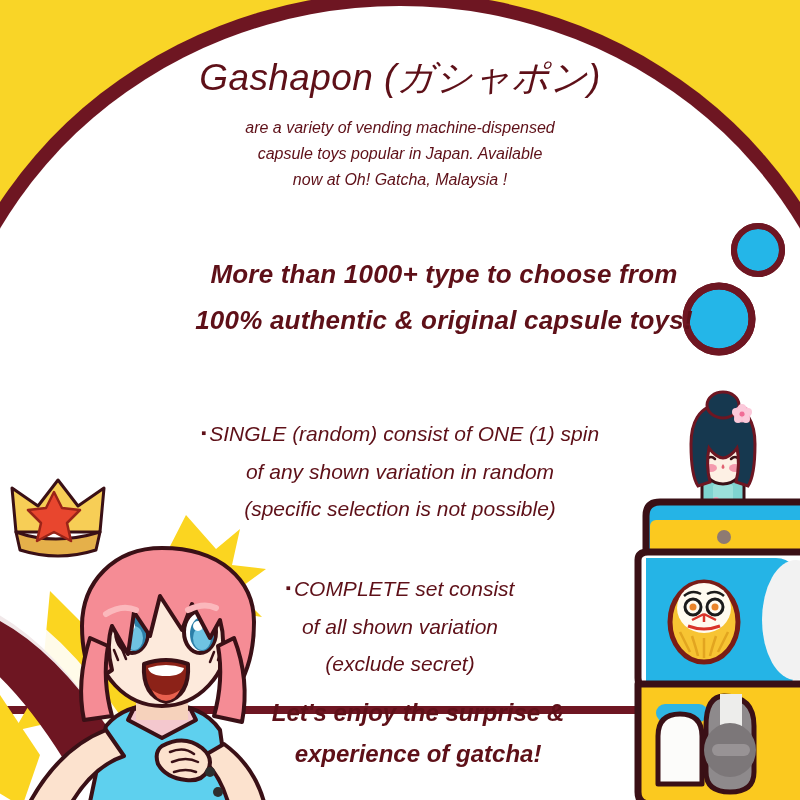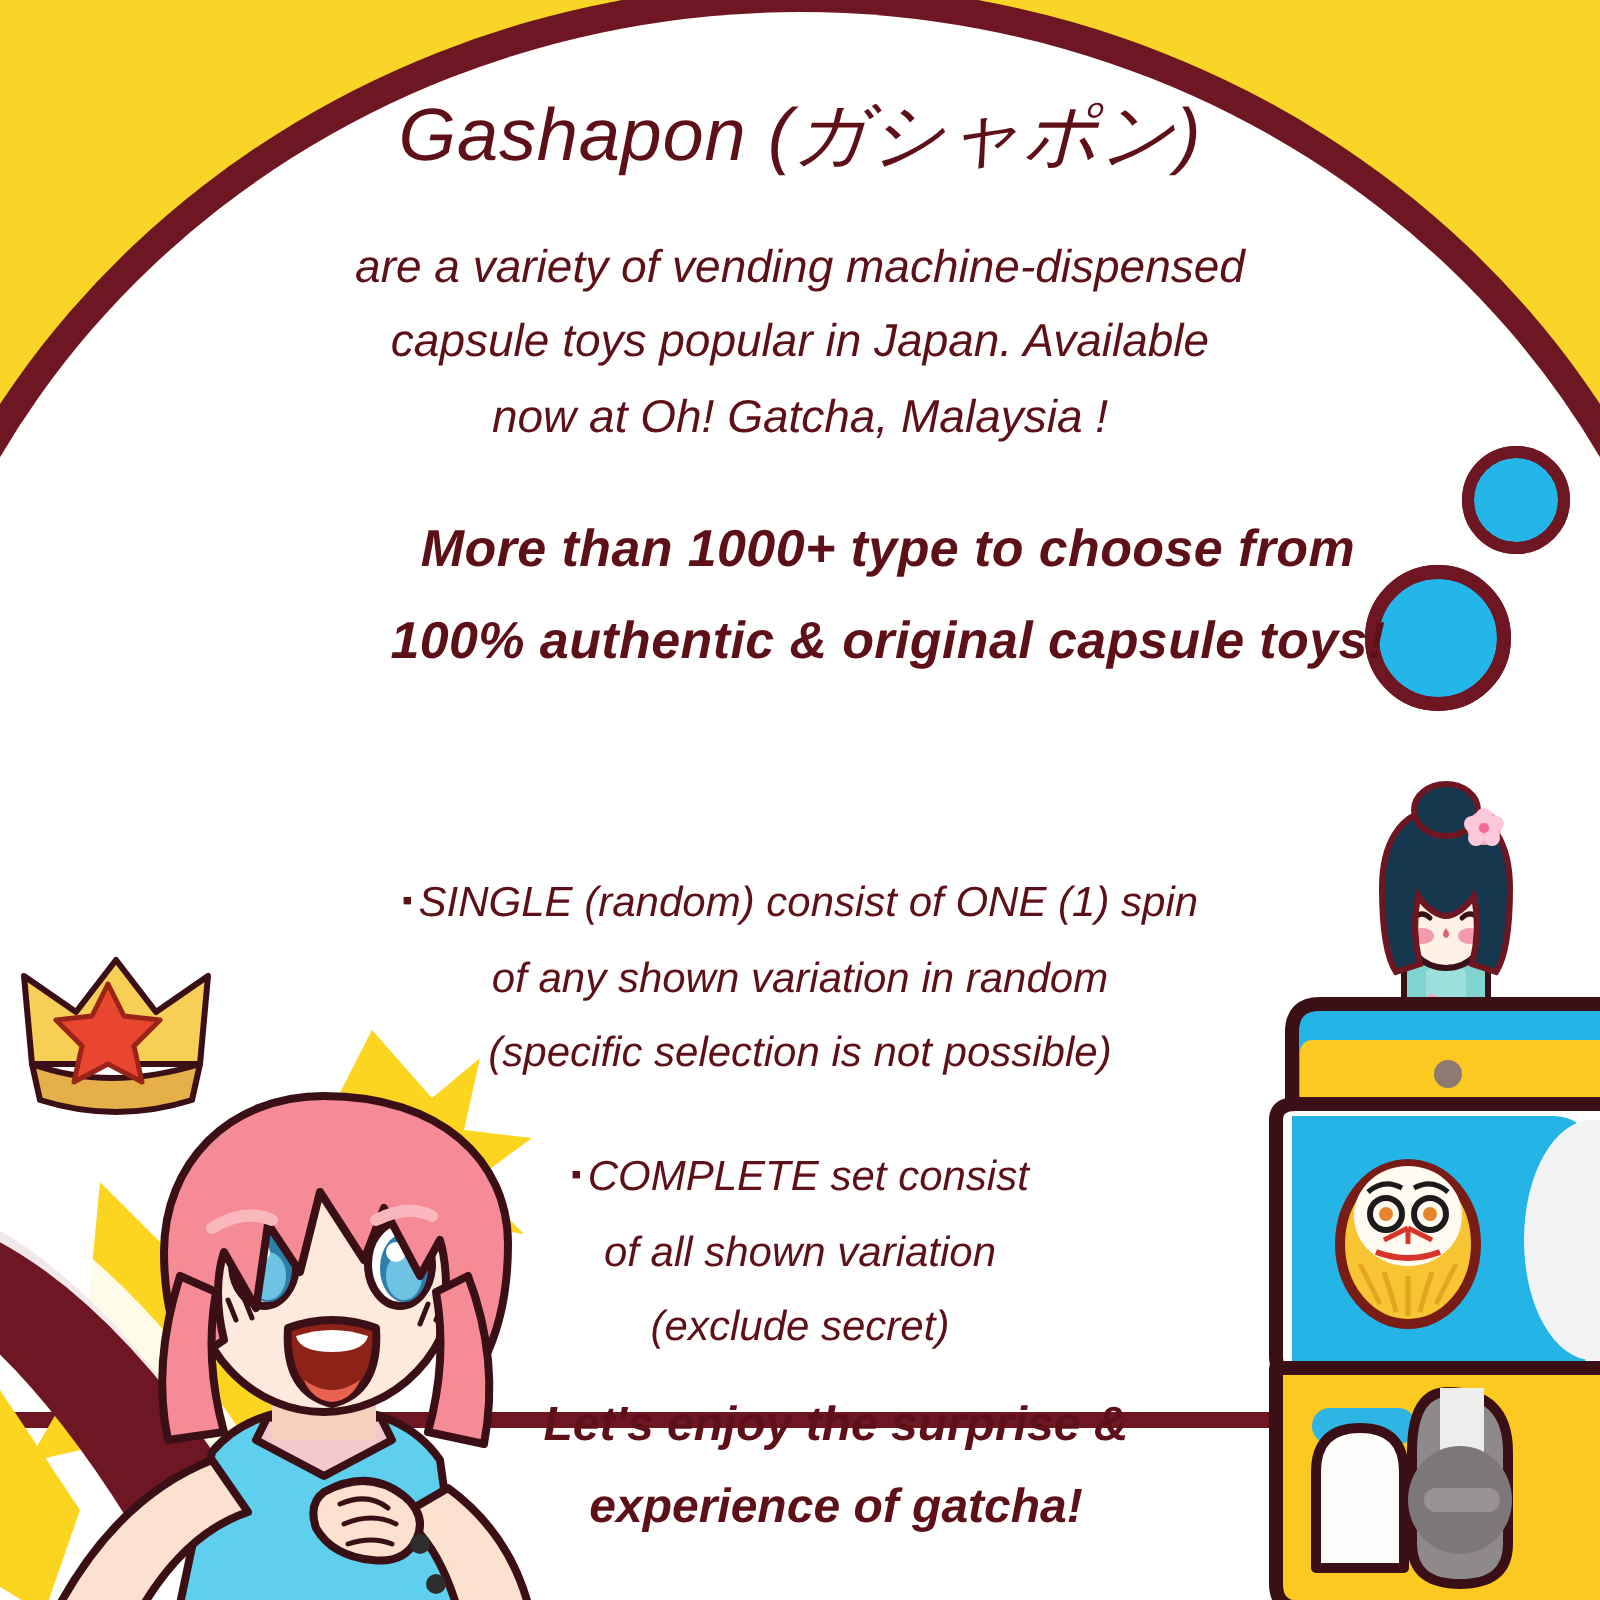--- a/index.html
+++ b/index.html
@@ -59,43 +59,43 @@
   .txt {
     position: absolute;
     width: 100%;
     text-align: center;
     font-style: italic;
     color: #5E1018;
     line-height: 1.28;
     white-space: pre-line;
   }
   .title {
-    top: 44px;
+    top: 54px;
     font-size: 37px;
     font-weight: 400;
     letter-spacing: 0.4px;
   }
   .intro {
     top: 115px;
-    font-size: 23px;
+    font-size: 16px;
     font-weight: 400;
     padding: 0 120px;
     box-sizing: border-box;
     line-height: 1.62;
   }
   .headline {
     top: 252px;
     font-size: 26px;
     font-weight: bold;
     line-height: 1.75;
     letter-spacing: 0.2px;
     margin-left: 44px;
   }
   .single-block {
-    top: 396px;
+    top: 378px;
     font-size: 21px;
     line-height: 1.78;
   }
   .complete-block {
     top: 533px;
     font-size: 21px;
     line-height: 1.78;
     box-sizing: border-box;
   }
   .closing {

